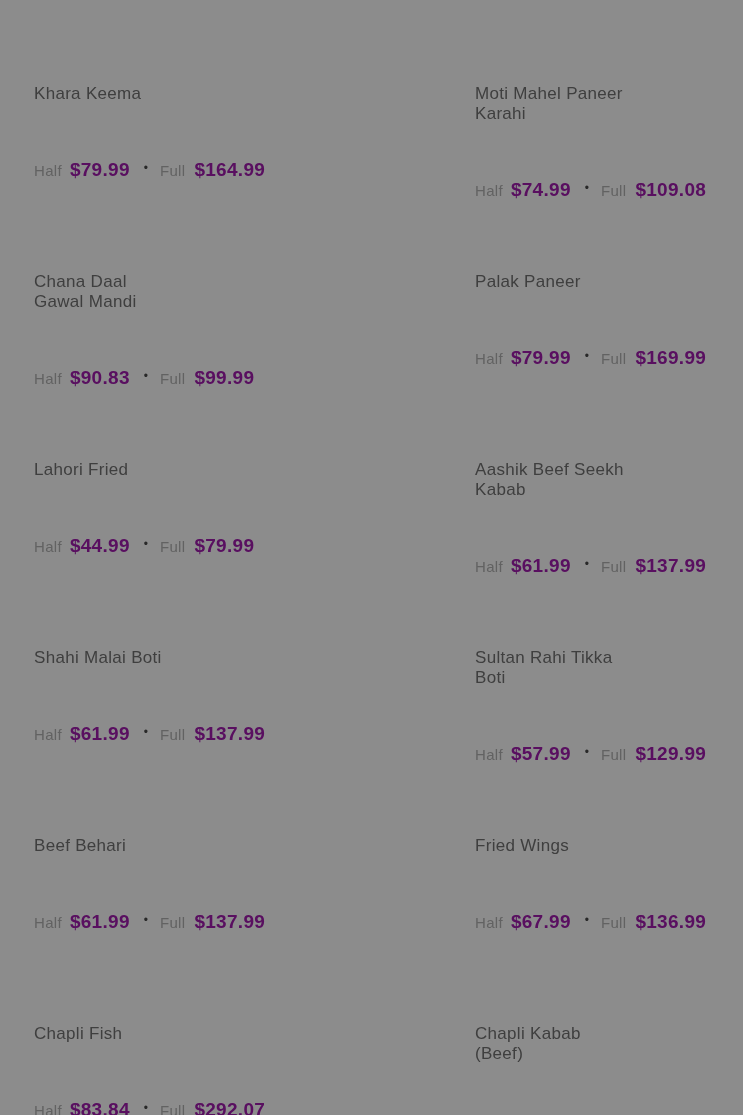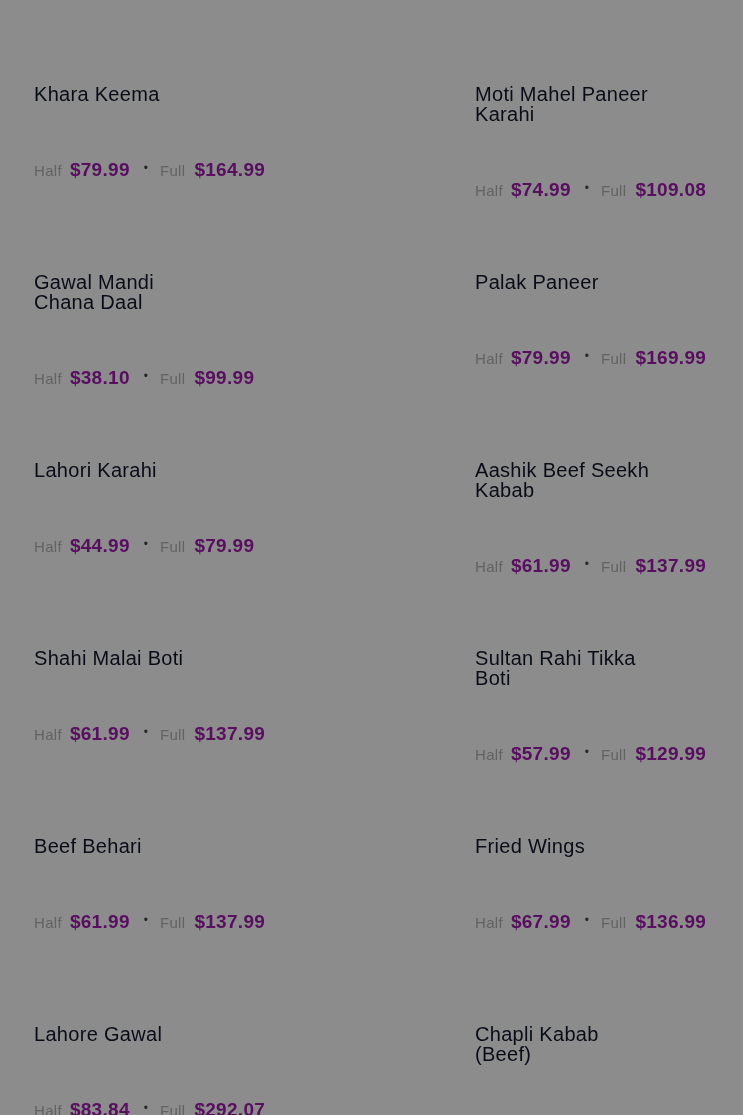--- a/index.html
+++ b/index.html
@@ -21,25 +21,25 @@
     display: grid;
     grid-template-columns: 380px 380px;
     column-gap: 61px;
     grid-auto-rows: 188px;
   }
   .menu-item {
     position: relative;
   }
   .item-name {
     margin: 0;
-    font-size: 20px;
+    font-size: 17px;
     line-height: 20px;
     font-weight: 500;
     letter-spacing: 0.3px;
-    color: #0f172a;
+    color: #737373;
   }
   .price-row {
     display: flex;
     align-items: baseline;
     margin-top: 50px;
     white-space: nowrap;
   }
   .size-label {
     font-size: 15px;
     font-weight: 400;
@@ -93,26 +93,26 @@
       <span class="size-label half-label">Half</span>
       <span class="price-value">$74.99</span>
       <span class="dot-sep">•</span>
       <span class="size-label full-label">Full</span>
       <span class="price-value">$109.08</span>
     </div>
   </article>
 
   <article class="menu-item">
     <h3 class="item-name">
+        <div>Chana Daal</div>
         <div>Gawal Mandi</div>
-        <div>Chana Daal</div>
-      </h3>
-    <div class="price-row">
-      <span class="size-label half-label">Half</span>
-      <span class="price-value">$38.10</span>
+      </h3>
+    <div class="price-row">
+      <span class="size-label half-label">Half</span>
+      <span class="price-value">$90.83</span>
       <span class="dot-sep">•</span>
       <span class="size-label full-label">Full</span>
       <span class="price-value">$99.99</span>
     </div>
   </article>
 
   <article class="menu-item">
     <h3 class="item-name">
         <div>Palak Paneer</div>
       </h3>
@@ -120,21 +120,21 @@
       <span class="size-label half-label">Half</span>
       <span class="price-value">$79.99</span>
       <span class="dot-sep">•</span>
       <span class="size-label full-label">Full</span>
       <span class="price-value">$169.99</span>
     </div>
   </article>
 
   <article class="menu-item">
     <h3 class="item-name">
-        <div>Lahori Karahi</div>
+        <div>Lahori Fried</div>
       </h3>
     <div class="price-row">
       <span class="size-label half-label">Half</span>
       <span class="price-value">$44.99</span>
       <span class="dot-sep">•</span>
       <span class="size-label full-label">Full</span>
       <span class="price-value">$79.99</span>
     </div>
   </article>
 
@@ -200,21 +200,21 @@
       <span class="size-label half-label">Half</span>
       <span class="price-value">$67.99</span>
       <span class="dot-sep">•</span>
       <span class="size-label full-label">Full</span>
       <span class="price-value">$136.99</span>
     </div>
   </article>
 
   <article class="menu-item">
     <h3 class="item-name">
-        <div>Lahore Gawal</div>
+        <div>Chapli Fish</div>
       </h3>
     <div class="price-row">
       <span class="size-label half-label">Half</span>
       <span class="price-value">$83.84</span>
       <span class="dot-sep">•</span>
       <span class="size-label full-label">Full</span>
       <span class="price-value">$292.07</span>
     </div>
   </article>
 

